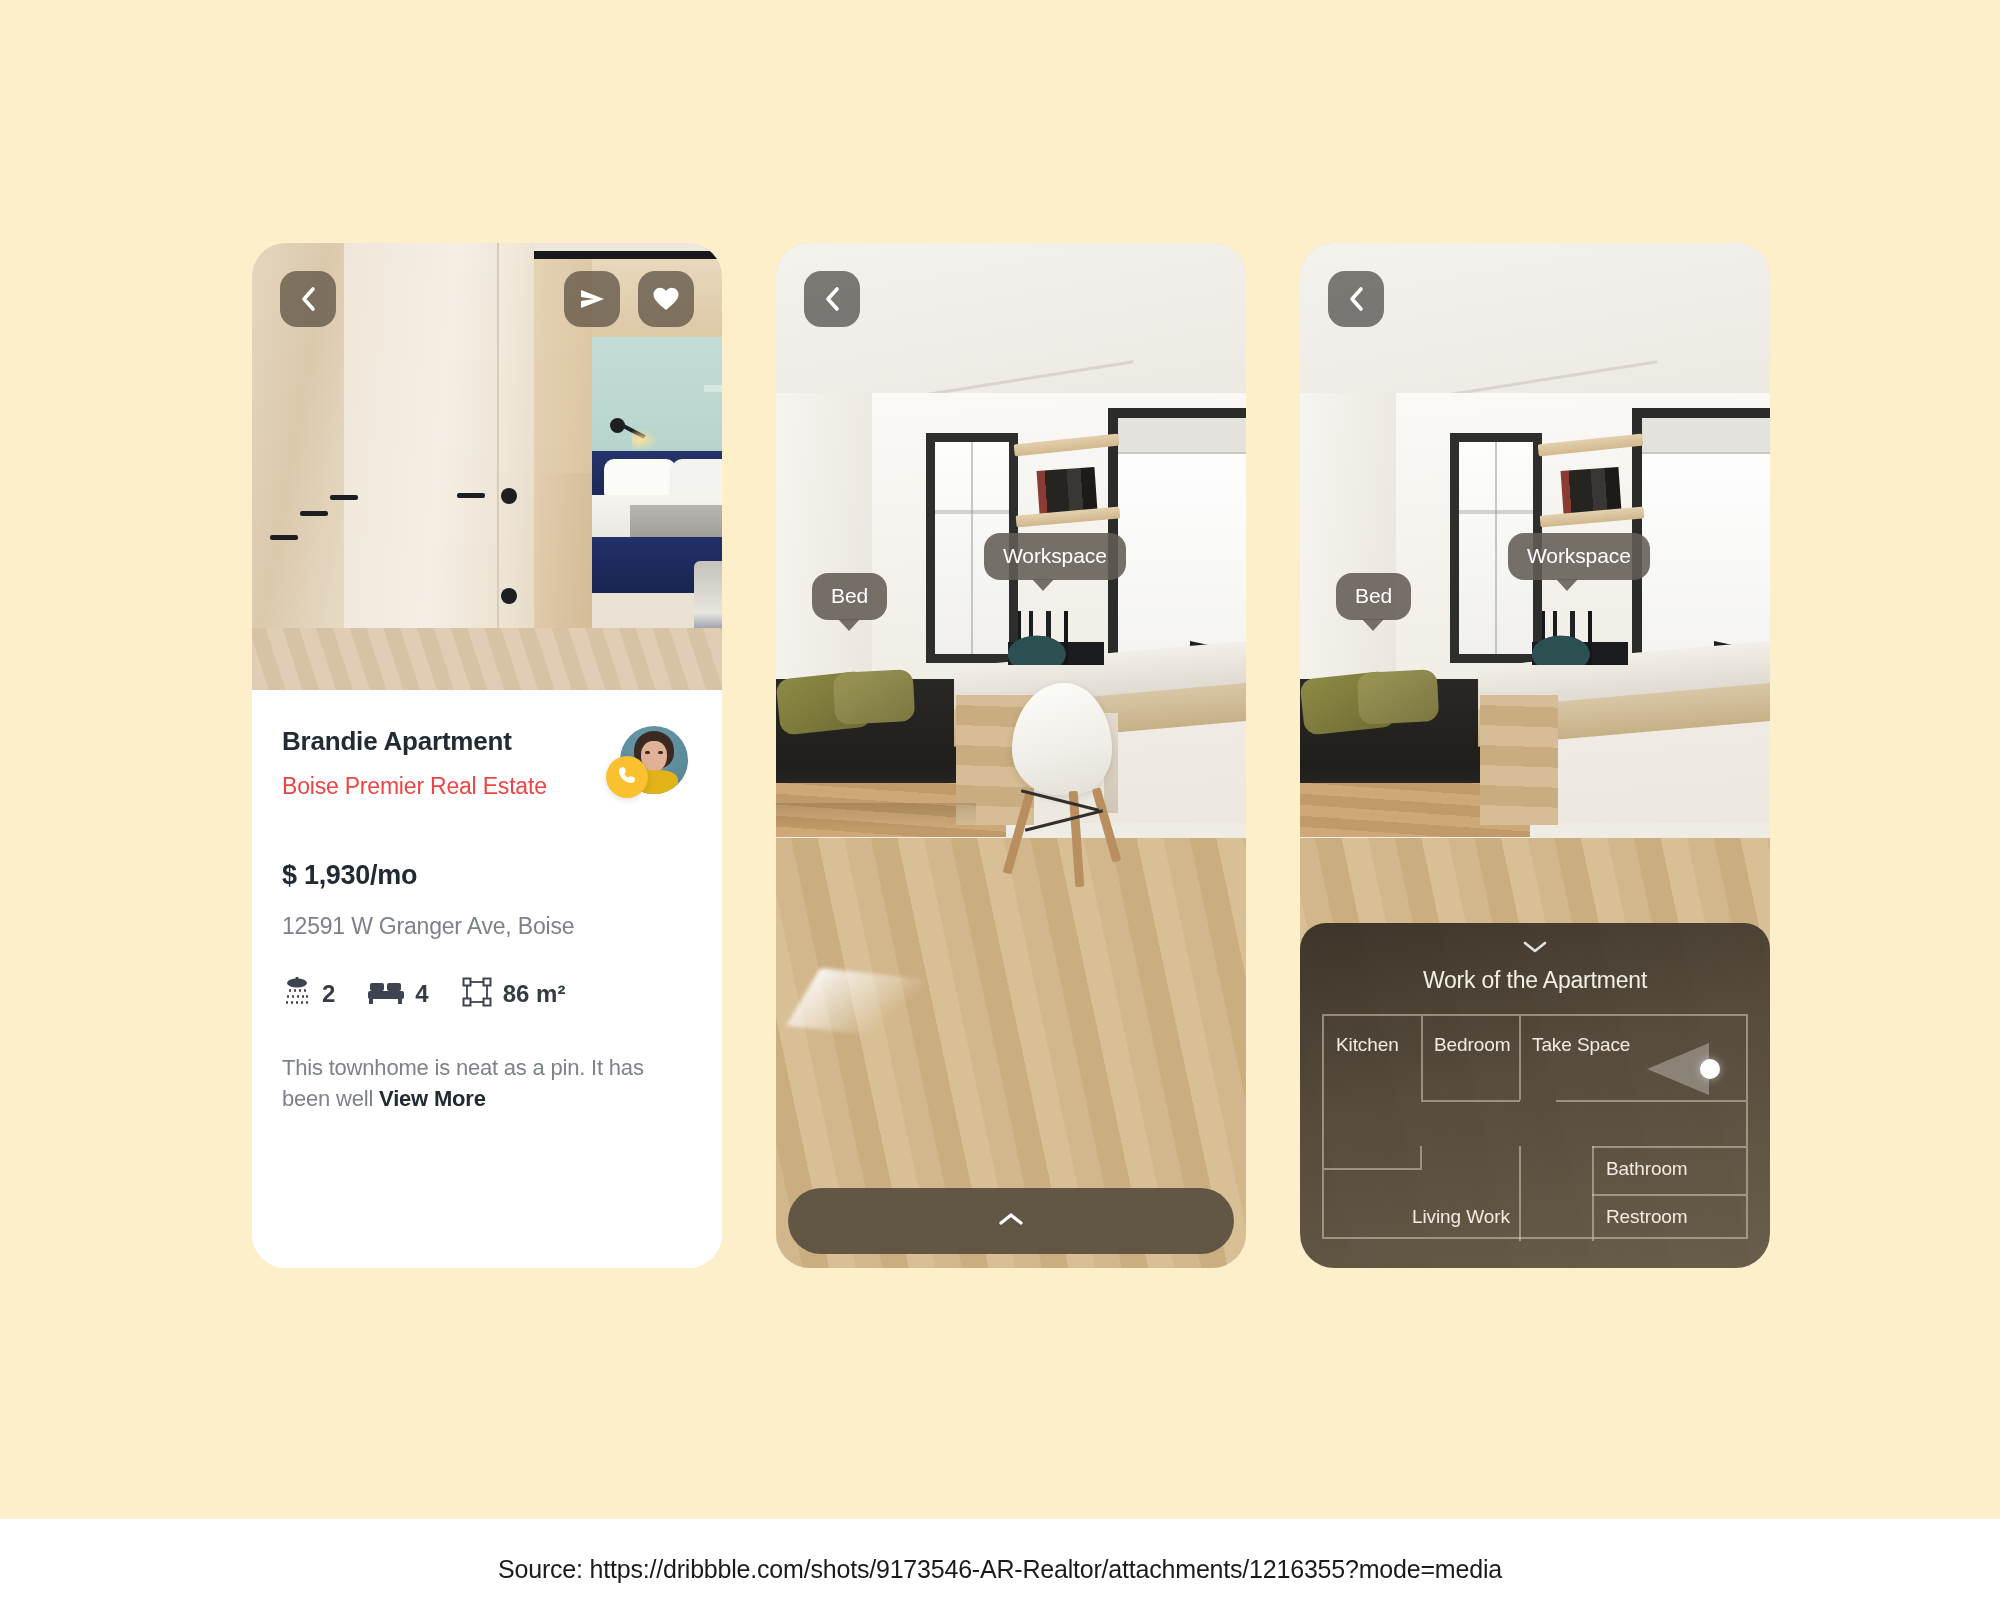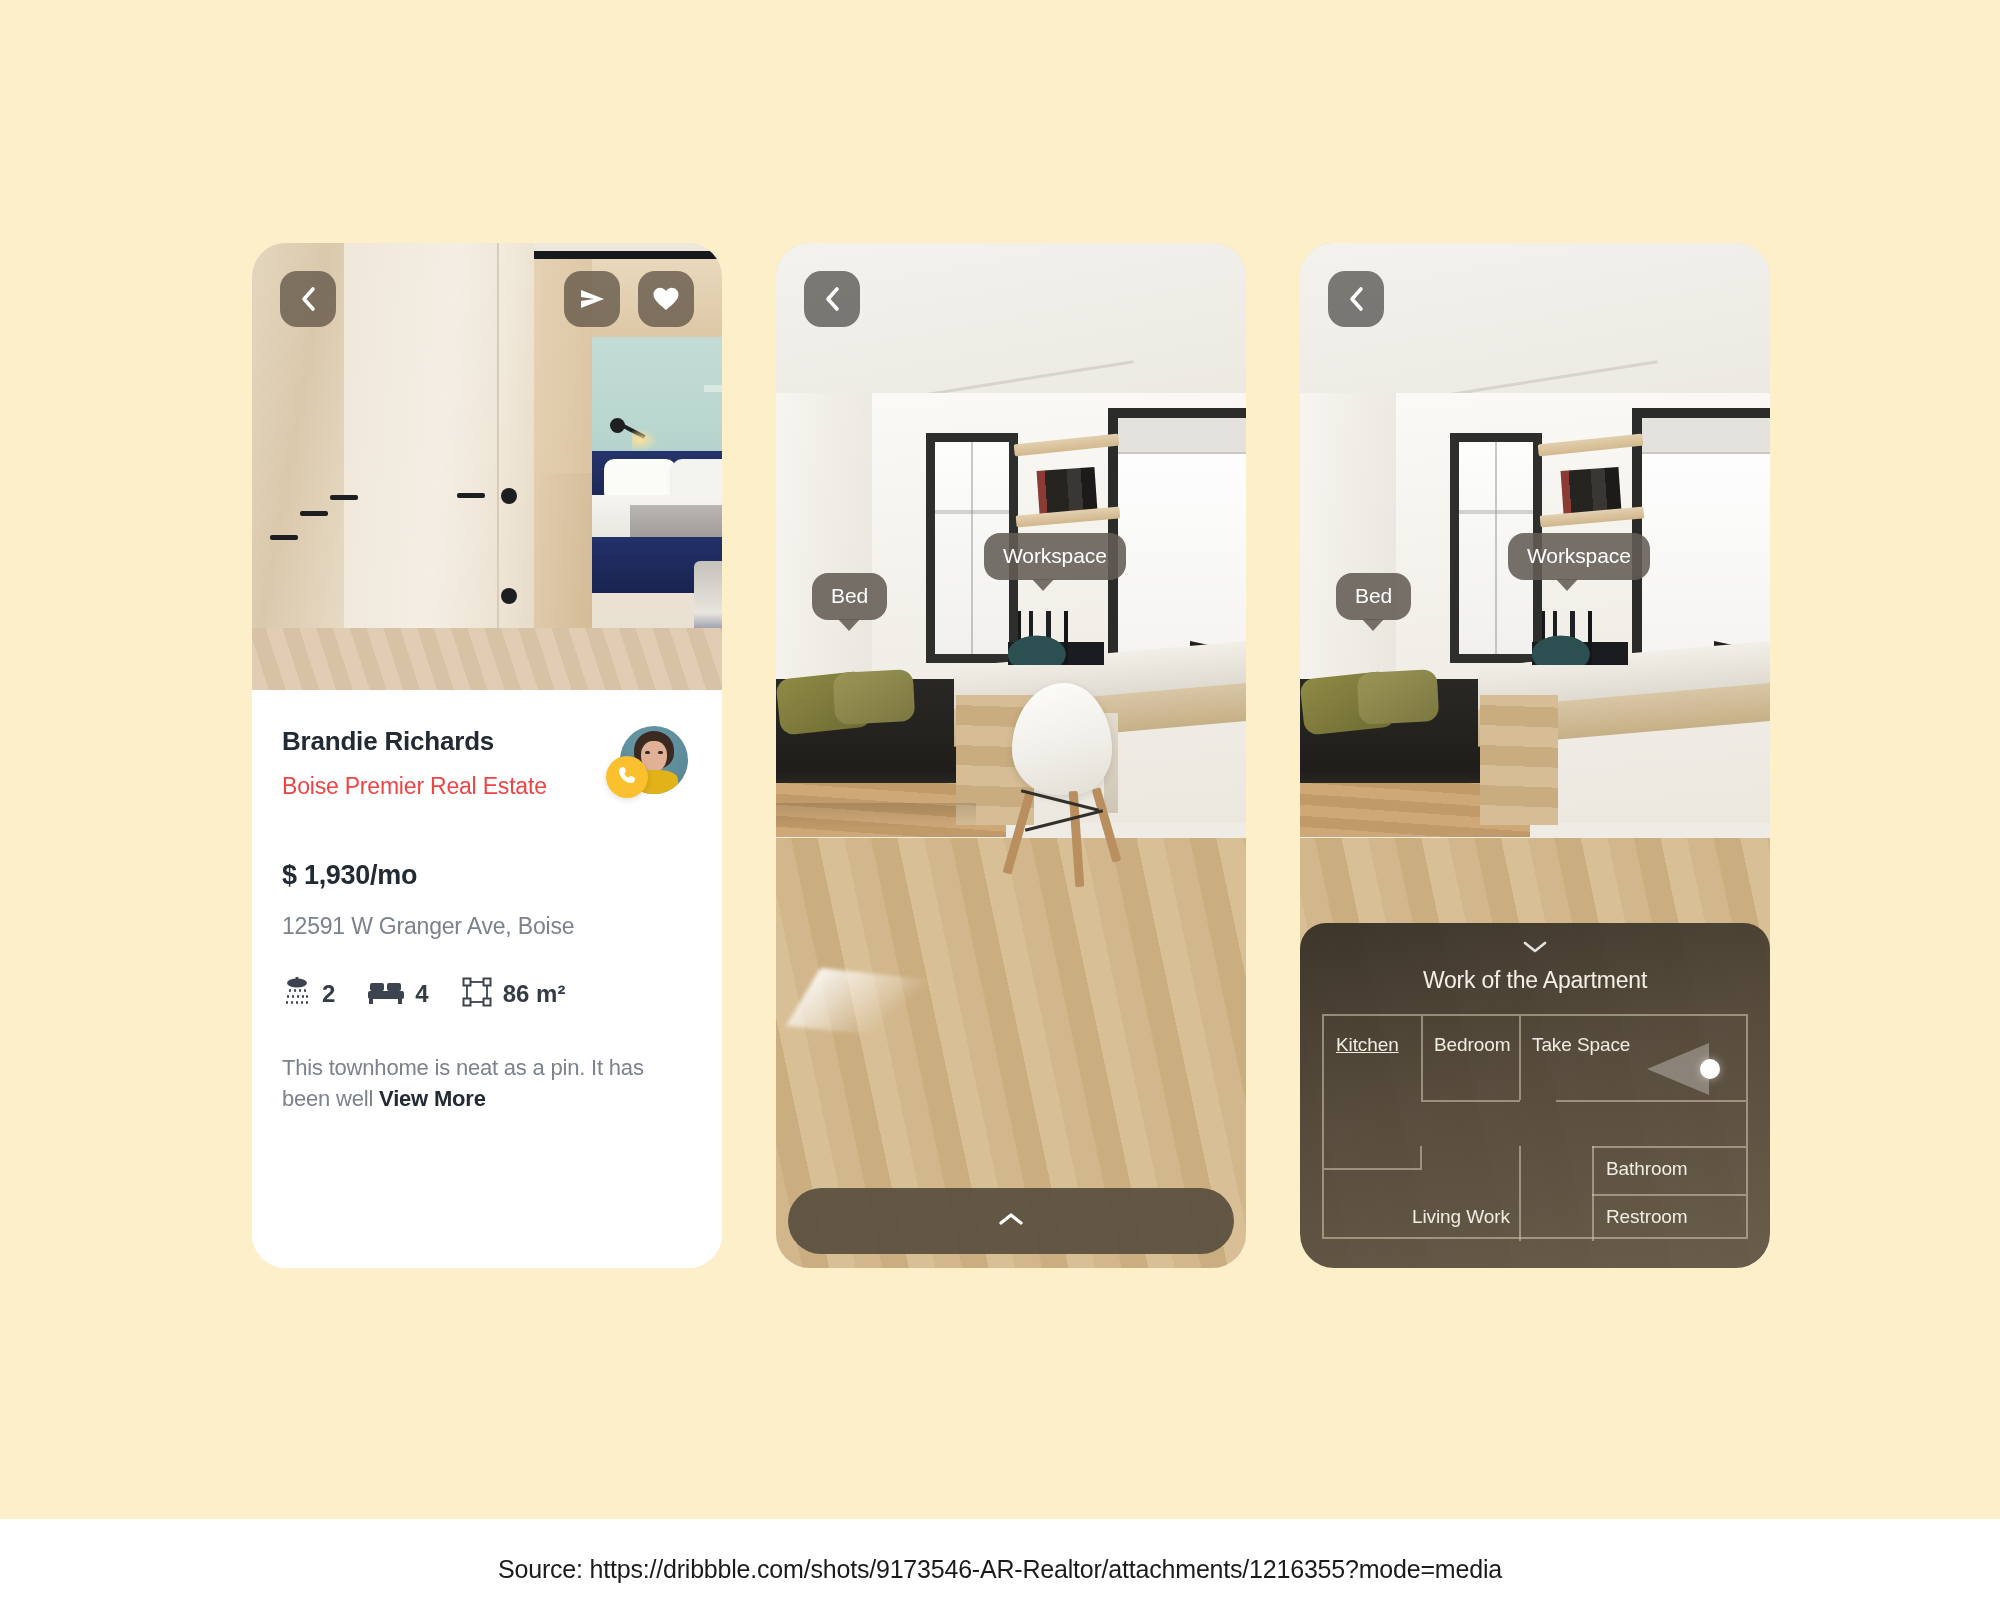--- a/index.html
+++ b/index.html
@@ -529,21 +529,21 @@
             <svg width="28" height="26" viewBox="0 0 28 26">
                 <path d="M14 24 C6 17.5 1.5 13.5 1.5 8.6 C1.5 4.6 4.6 1.8 8.2 1.8 C10.6 1.8 12.7 3.1 14 5 C15.3 3.1 17.4 1.8 19.8 1.8 C23.4 1.8 26.5 4.6 26.5 8.6 C26.5 13.5 22 17.5 14 24 Z" fill="#fff"></path>
               </svg>
           </span>
         </button>
       </div>
     </div>
 
     <div class="info-card">
       <div class="agent-row">
-        <div class="agent-name">Brandie Richards</div>
+        <div class="agent-name">Brandie Apartment</div>
         <div class="agent-agency">Boise Premier Real Estate</div>
         <div class="avatar">
           <div class="av-hair"></div>
           <div class="av-face"></div>
           <div class="av-eye l"></div>
           <div class="av-eye r"></div>
           <div class="av-body"></div>
         </div>
         <div class="call-badge">
           <span>
@@ -739,21 +739,21 @@
         <div class="wall" style="left:195px; top:130px; width:2px; height:95px;"></div>
         <div class="wall" style="left:96px; top:130px; width:2px; height:22px;"></div>
         <div class="wall" style="left:268px; top:130px; width:2px; height:95px;"></div>
 
         <div class="wall" style="left:97px; top:84px; width:99px; height:2px;"></div>
         <div class="wall" style="left:232px; top:84px; right:0; height:2px;"></div>
         <div class="wall" style="left:0; top:152px; width:98px; height:2px;"></div>
         <div class="wall" style="left:268px; top:130px; right:0; height:2px;"></div>
         <div class="wall" style="left:268px; top:178px; right:0; height:2px;"></div>
 
-        <div class="room-label" style="left:12px; top:18px;text-decoration:underline;">Kitchen</div>
+        <div class="room-label" style="left:12px; top:18px;">Kitchen</div>
         <div class="room-label" style="left:110px; top:18px;">Bedroom</div>
         <div class="room-label" style="left:208px; top:18px;">Take Space</div>
         <div class="room-label" style="left:88px; top:190px;">Living Work</div>
         <div class="room-label" style="left:282px; top:142px;">Bathroom</div>
         <div class="room-label" style="left:282px; top:190px;">Restroom</div>
 
         <div class="view-cone" style="left:323px; top:27px;"></div>
         <div class="view-dot" style="left:376px; top:43px;"></div>
       </div>
     </div>

